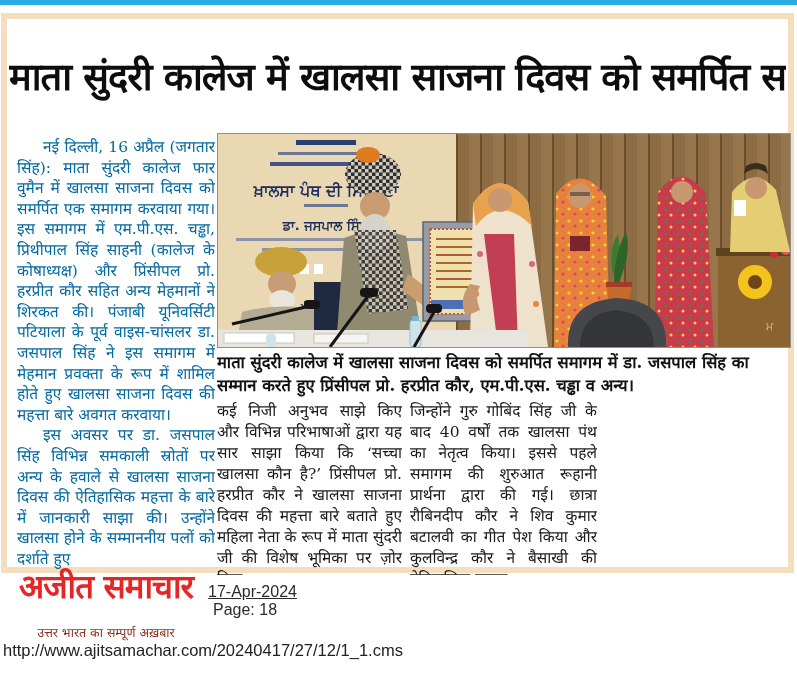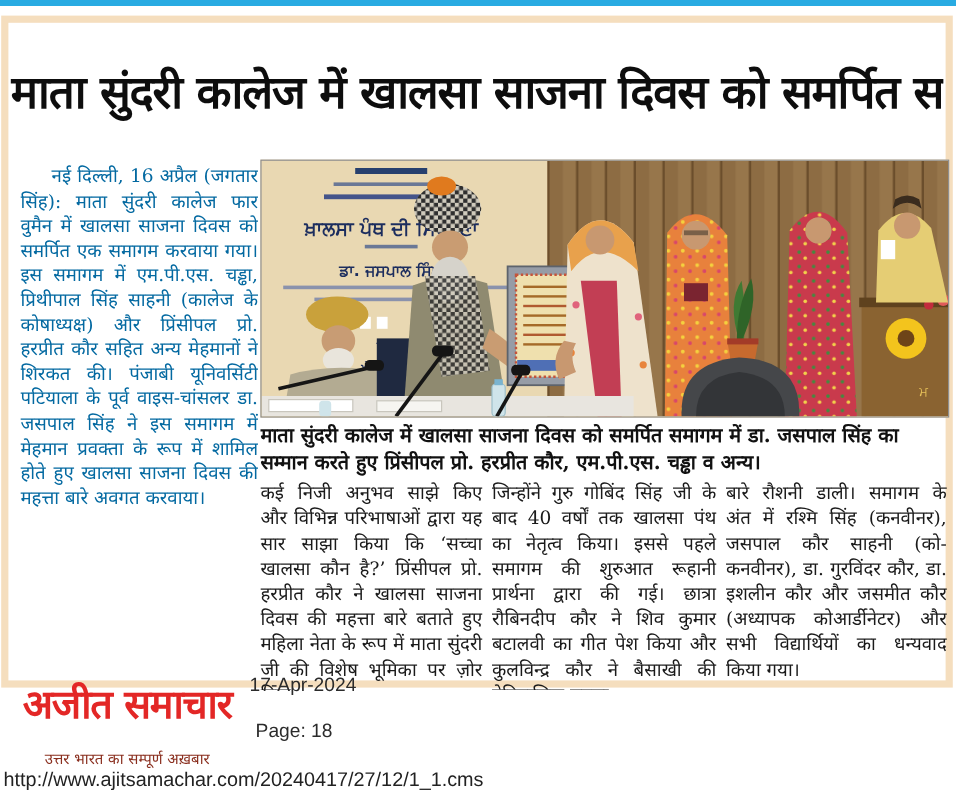--- a/index.html
+++ b/index.html
@@ -45,39 +45,40 @@
   }
   .tagline{
     position:absolute;left:14px;top:624px;width:184px;text-align:center;
     color:#8a2f1f;font-weight:normal;font-size:12.5px;
     font-family:"DejaVu Sans","Liberation Sans",sans-serif;
   }
   .meta{
     position:absolute;font-family:"Liberation Sans","DejaVu Sans",sans-serif;
     font-size:16px;color:#2b2b2b;
   }
-  .date{left:208px;top:563px;}
+  .date{left:208px;top:583px;text-decoration:underline;}
   .pageno{left:213px;top:601px;}
   .url{
     position:absolute;left:3px;top:641px;
     font-family:"Liberation Sans","DejaVu Sans",sans-serif;
     font-size:16.5px;color:#222;text-decoration:none;
   }
   svg text{font-family:"DejaVu Sans","Liberation Sans",sans-serif;}
 </style>
 </head>
 <body>
 
 <div class="top-bar"></div>
 
 <div class="clip">
   <div class="headline">माता सुंदरी कालेज में खालसा साजना दिवस को समर्पित समागम करवाया</div>
 
   <div class="col1 body-text">
     <p>नई दिल्ली, 16 अप्रैल (जगतार सिंह): माता सुंदरी कालेज फार वुमैन में खालसा साजना दिवस को समर्पित एक समागम करवाया गया। इस समागम में एम.पी.एस. चड्ढा, प्रिथीपाल सिंह साहनी (कालेज के कोषाध्यक्ष) और प्रिंसीपल प्रो. हरप्रीत कौर सहित अन्य मेहमानों ने शिरकत की। पंजाबी यूनिवर्सिटी पटियाला के पूर्व वाइस-चांसलर डा. जसपाल सिंह ने इस समागम में मेहमान प्रवक्ता के रूप में शामिल होते हुए खालसा साजना दिवस की महत्ता बारे अवगत करवाया।</p>
+    <p>इस अवसर पर डा. जसपाल सिंह विभिन्न समकाली स्रोतों पर अन्य के हवाले से खालसा साजना दिवस की ऐतिहासिक महत्ता के बारे में जानकारी साझा की। उन्होंने खालसा होने के सम्माननीय पलों को दर्शाते हुए</p>
   </div>
 
   <div class="photo-wrap">
     <svg width="572" height="213" viewBox="0 0 572 213">
       <defs>
         <pattern id="wood" width="24" height="213" patternUnits="userSpaceOnUse">
           <rect width="24" height="213" fill="#97764b"></rect>
           <rect width="11" height="213" fill="#8d6c43"></rect>
           <rect x="22" width="2" height="213" fill="#6b4e2c"></rect>
         </pattern>
@@ -220,20 +221,19 @@
         <rect x="86" y="166" width="16" height="9" rx="4" fill="#151515" stroke="none"></rect>
         <rect x="208" y="170" width="16" height="9" rx="4" fill="#151515" stroke="none"></rect>
       </g>
     </svg>
   </div>
 
   <div class="caption">माता सुंदरी कालेज में खालसा साजना दिवस को समर्पित समागम में डा. जसपाल सिंह का सम्मान करते हुए प्रिंसीपल प्रो. हरप्रीत कौर, एम.पी.एस. चड्ढा  व अन्य।</div>
 
   <div class="bcol bcol2 body-text">कई निजी अनुभव साझे किए और विभिन्न परिभाषाओं द्वारा यह सार साझा किया कि ‘सच्चा खालसा कौन है?’ प्रिंसीपल प्रो. हरप्रीत कौर ने खालसा साजना दिवस की महत्ता बारे बताते हुए महिला नेता के रूप में माता सुंदरी जी की विशेष भूमिका पर ज़ोर दिया</div>
   <div class="bcol bcol3 body-text">जिन्होंने गुरु गोबिंद सिंह जी के बाद 40 वर्षों तक खालसा पंथ का नेतृत्व किया। इससे पहले समागम की शुरुआत रूहानी प्रार्थना द्वारा की गई। छात्रा रौबिनदीप कौर ने शिव कुमार बटालवी का गीत पेश किया और कुलविन्द्र कौर ने बैसाखी की ऐतिहासिक महत्ता</div>
-  <div class="bcol bcol4 body-text">बारे रौशनी डाली। समागम के अंत में रश्मि सिंह (कनवीनर), जसपाल कौर साहनी (को-कनवीनर), डा. गुरविंदर कौर, डा. इशलीन कौर और जसमीत कौर (अध्यापक कोआर्डीनेटर) और सभी विद्यार्थियों का धन्यवाद किया गया।</div>
 </div>
 
 <div class="logo">अजीत समाचार</div>
 <div class="tagline">उत्तर भारत का सम्पूर्ण अख़बार</div>
 <div class="meta date">17-Apr-2024</div>
 <div class="meta pageno">Page: 18</div>
 <a class="url" href="#">http://www.ajitsamachar.com/20240417/27/12/1_1.cms</a>
 
 </body></html>

